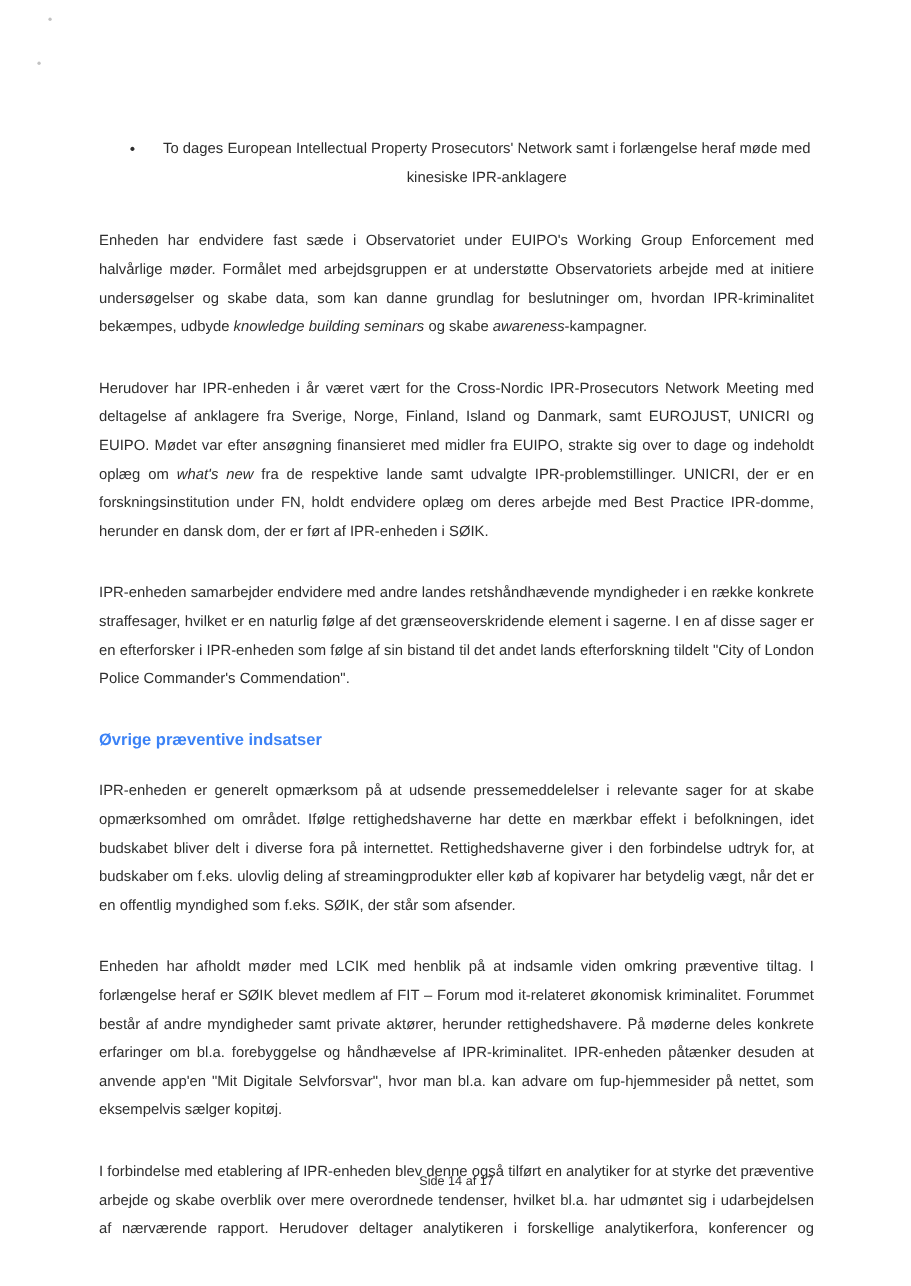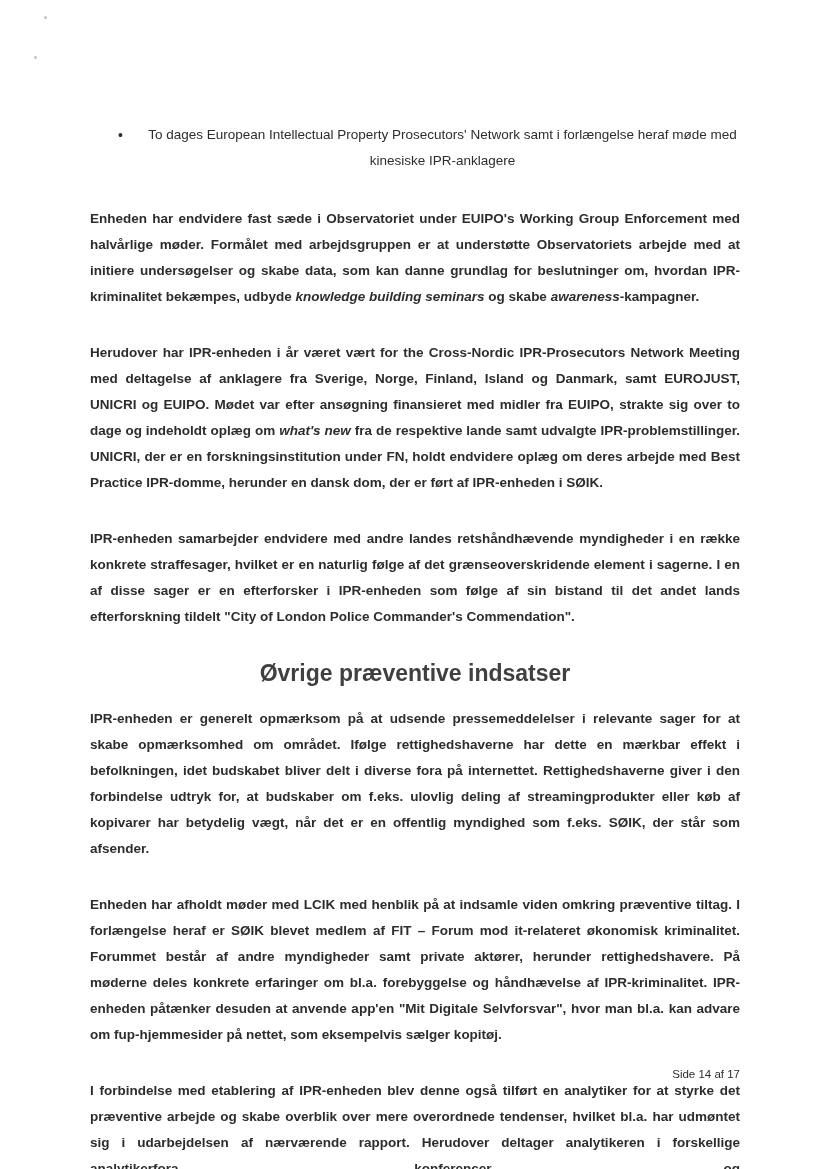--- a/index.html
+++ b/index.html
@@ -46,39 +46,37 @@
   .bullet-list li::before {
     content: "\2022";
     position: absolute;
     left: 0;
     top: 0;
     font-size: 14px;
   }
   .paragraph {
     text-align: justify;
     margin: 12px 0 30px 0;
-    font-weight: bold;
   }
   .paragraph.justify-last {
     text-align-last: justify;
   }
   .italic { font-style: italic; }
   .section-heading {
-    font-size: 23px;
+    font-size: 15px;
     font-weight: bold;
-    color: #404040;
+    color: #3b82f6;
     margin: 6px 0 20px 0;
-    text-align: center;
   }
   .footer {
     position: absolute;
     left: 90px;
     width: 650px;
     top: 1068px;
-    text-align: right;
+    text-align: center;
     font-size: 11.5px;
     color: #2d2d2d;
   }
 </style>
 </head>
 <body>
 
 <div class="page">
   <span class="speck s1"></span>
   <span class="speck s2"></span>

